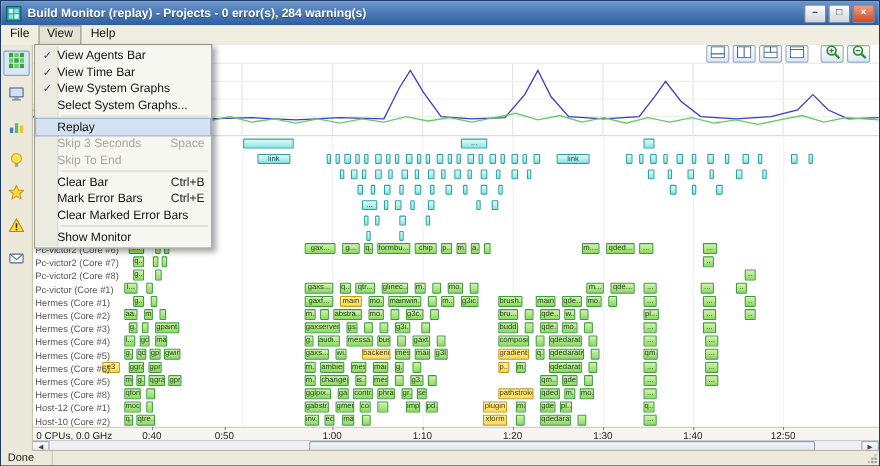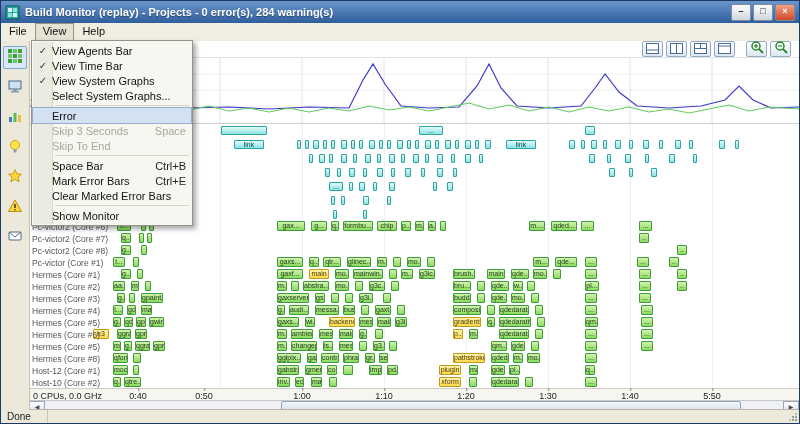--- a/index.html
+++ b/index.html
@@ -541,21 +541,21 @@
       </div>
     <div class="timeaxis" id="timeaxis">
       <span class="cpu">0 CPUs, 0.0 GHz</span>
     <span class="tick" style="left: 109px;">0:40</span>
         <span class="tick" style="left: 175px;">0:50</span>
         <span class="tick" style="left: 273px;">1:00</span>
         <span class="tick" style="left: 355px;">1:10</span>
         <span class="tick" style="left: 437px;">1:20</span>
         <span class="tick" style="left: 519px;">1:30</span>
         <span class="tick" style="left: 601px;">1:40</span>
-        <span class="tick" style="left: 683px;">5:50</span>
+        <span class="tick" style="left: 683px;">12:50</span>
       </div>
   </div>
 
   <div class="dropdown" id="dropdown">
       <div class="mrow">
         <span class="mcheck">✓</span>
         <span class="mlabel">View Agents Bar</span>
         <span class="mshort"></span>
       </div>
       <div class="mrow">
@@ -569,37 +569,37 @@
         <span class="mshort"></span>
       </div>
       <div class="mrow">
         <span class="mcheck"></span>
         <span class="mlabel">Select System Graphs...</span>
         <span class="mshort"></span>
       </div>
       <div class="msep"></div>
       <div class="mrow hl">
         <span class="mcheck"></span>
-        <span class="mlabel">Error</span>
+        <span class="mlabel">Replay</span>
         <span class="mshort"></span>
       </div>
       <div class="mrow disabled">
         <span class="mcheck"></span>
         <span class="mlabel">Skip 3 Seconds</span>
         <span class="mshort">Space</span>
       </div>
       <div class="mrow disabled">
         <span class="mcheck"></span>
         <span class="mlabel">Skip To End</span>
         <span class="mshort"></span>
       </div>
       <div class="msep"></div>
       <div class="mrow">
         <span class="mcheck"></span>
-        <span class="mlabel">Space Bar</span>
+        <span class="mlabel">Clear Bar</span>
         <span class="mshort">Ctrl+B</span>
       </div>
       <div class="mrow">
         <span class="mcheck"></span>
         <span class="mlabel">Mark Error Bars</span>
         <span class="mshort">Ctrl+E</span>
       </div>
       <div class="mrow">
         <span class="mcheck"></span>
         <span class="mlabel">Clear Marked Error Bars</span>

